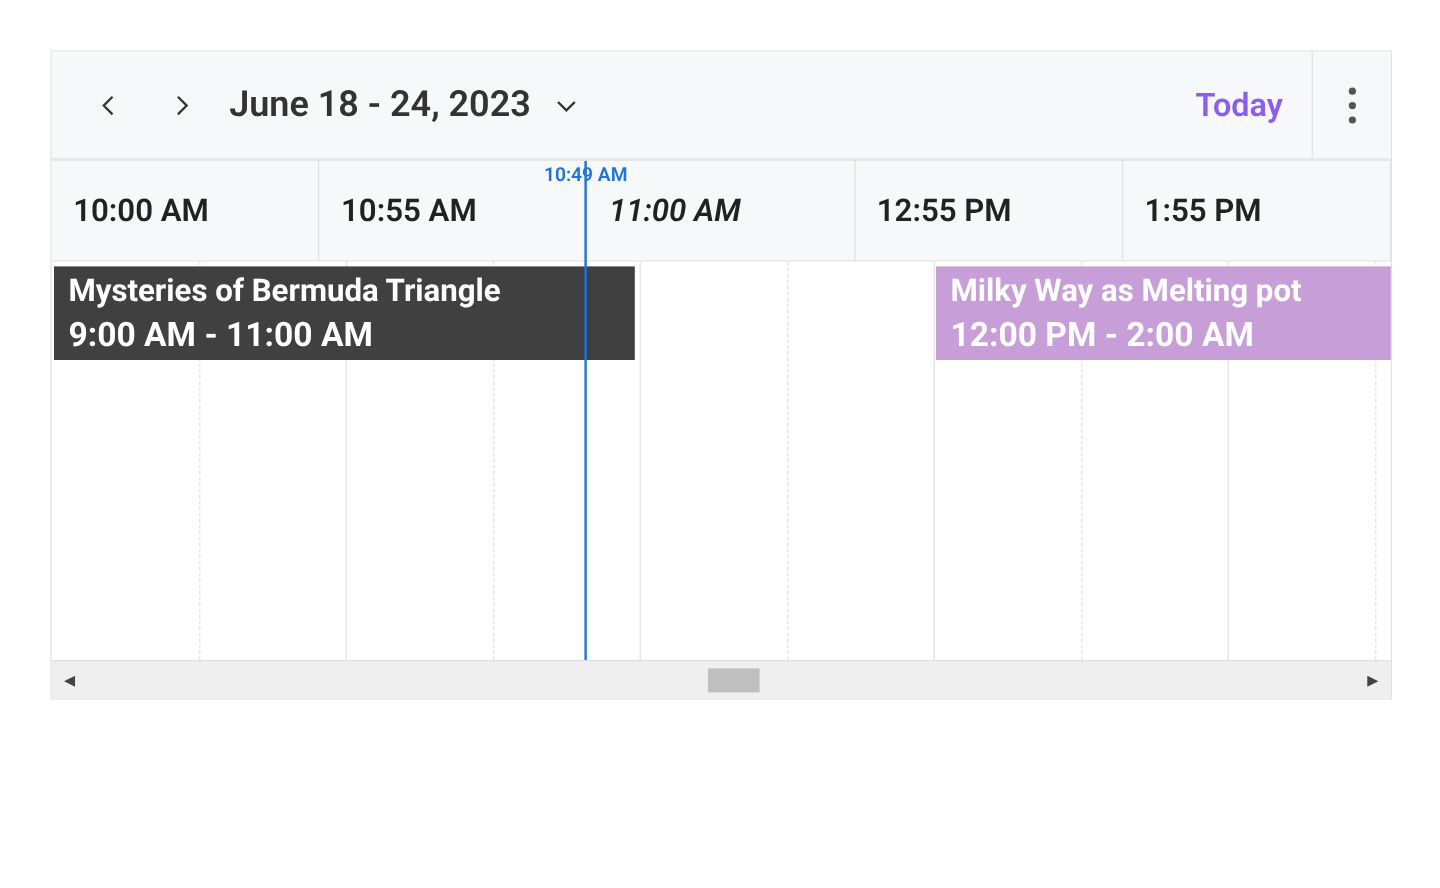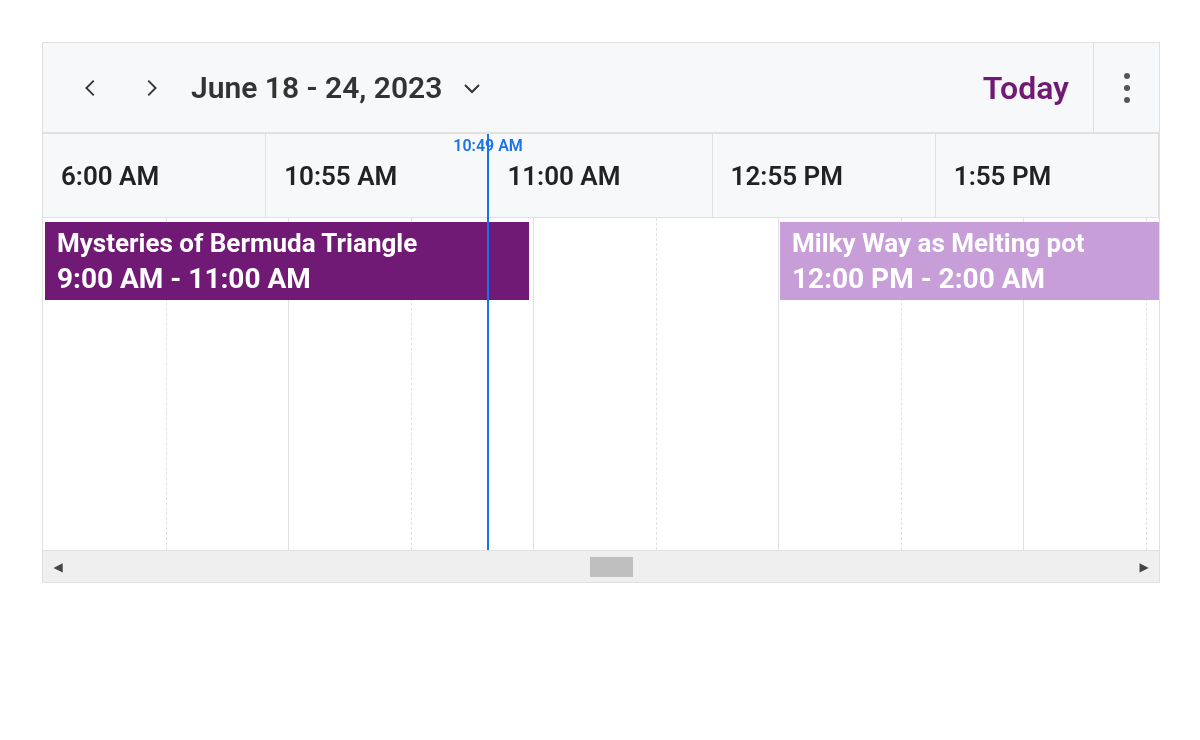--- a/index.html
+++ b/index.html
@@ -43,23 +43,23 @@
     font-weight: 600;
     color: #333;
     display: flex;
     align-items: center;
     gap: 18px;
     cursor: pointer;
   }
   .date-range svg { width: 24px; height: 24px; stroke: #333; stroke-width: 2; fill: none; }
   .spacer { flex: 1; }
   .today-btn {
-    font-size: 32px;
-    font-weight: 600;
-    color: #701a75;
+    font-size: 27px;
+    font-weight: 600;
+    color: #8b5cf6;
     padding: 0 24px;
     height: 100%;
     display: flex;
     align-items: center;
     cursor: pointer;
     border-left: 0;
   }
   .more-btn {
     width: 66px;
     height: 100%;
@@ -217,38 +217,38 @@
           <span></span>
           <span></span>
           <span></span>
         </div>
     </div>
   </div>
 
 
   <div class="timeline-wrap">
     <div class="hour-row" id="hour-row">
-        <div class="hour-cell" style="width: 245px;">6:00 AM</div>
+        <div class="hour-cell" style="width: 245px;">10:00 AM</div>
         <div class="hour-cell" style="width: 245px;">10:55 AM</div>
-        <div class="hour-cell" style="width: 245px;">11:00 AM</div>
+        <div class="hour-cell" style="width: 245px; font-style: italic;">11:00 AM</div>
         <div class="hour-cell" style="width: 245px;">12:55 PM</div>
         <div class="hour-cell" style="width: 245px;">1:55 PM</div>
       </div>
     <div class="event-area" id="event-area">
 
     <div class="slot" style="left: 245px;"></div>
         <div class="half-tick" style="left: 122.5px;"></div>
         <div class="slot" style="left: 490px;"></div>
         <div class="half-tick" style="left: 367.5px;"></div>
         <div class="slot" style="left: 735px;"></div>
         <div class="half-tick" style="left: 612.5px;"></div>
         <div class="slot" style="left: 980px;"></div>
         <div class="half-tick" style="left: 857.5px;"></div>
         <div class="half-tick" style="left: 1102.5px;"></div>
-        <div class="event" style="background: #701a75; left: 2px; width: 484px;">
+        <div class="event" style="background: #404040; left: 2px; width: 484px;">
           <div class="title">Mysteries of Bermuda Triangle</div>
           <div class="time">9:00 AM - 11:00 AM</div>
         </div>
         <div class="event" style="background: rgb(199, 158, 216); left: 737px; width: 484px;">
           <div class="title">Milky Way as Melting pot</div>
           <div class="time">12:00 PM - 2:00 AM</div>
         </div>
         <div class="now-indicator" id="now" style="left: 445.091px; top: 0px;">
         <div class="now-label" style="left: 0px; top: -82px;">10:49 AM</div>
         <div class="now-line" style="left: -1px; height: 416px; top: -84px;"></div>

